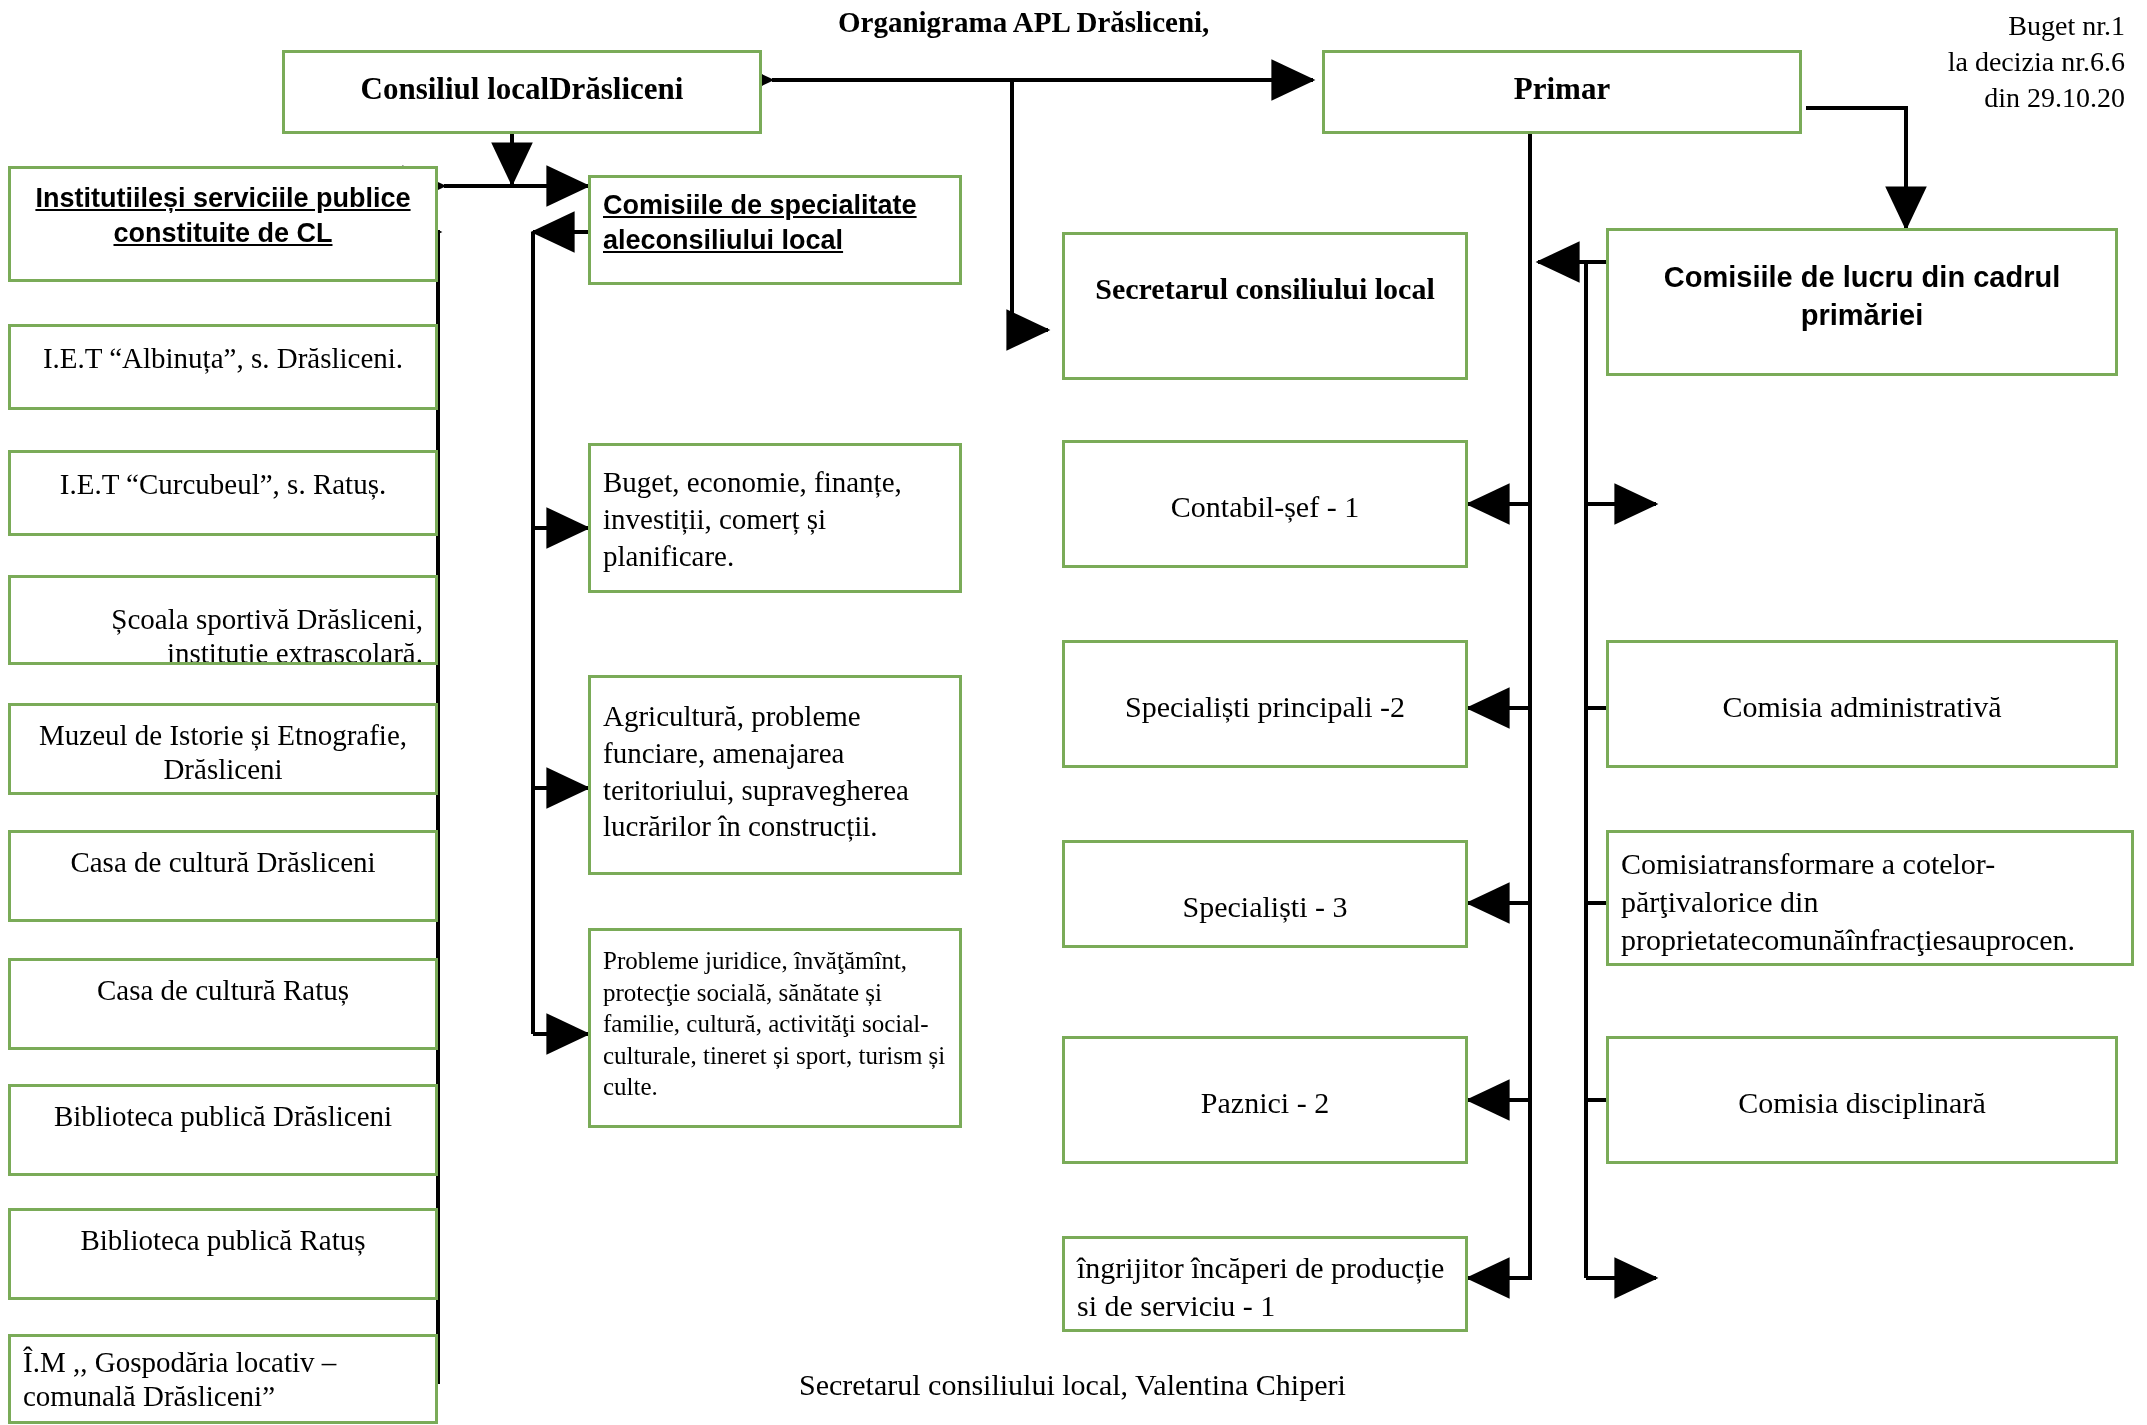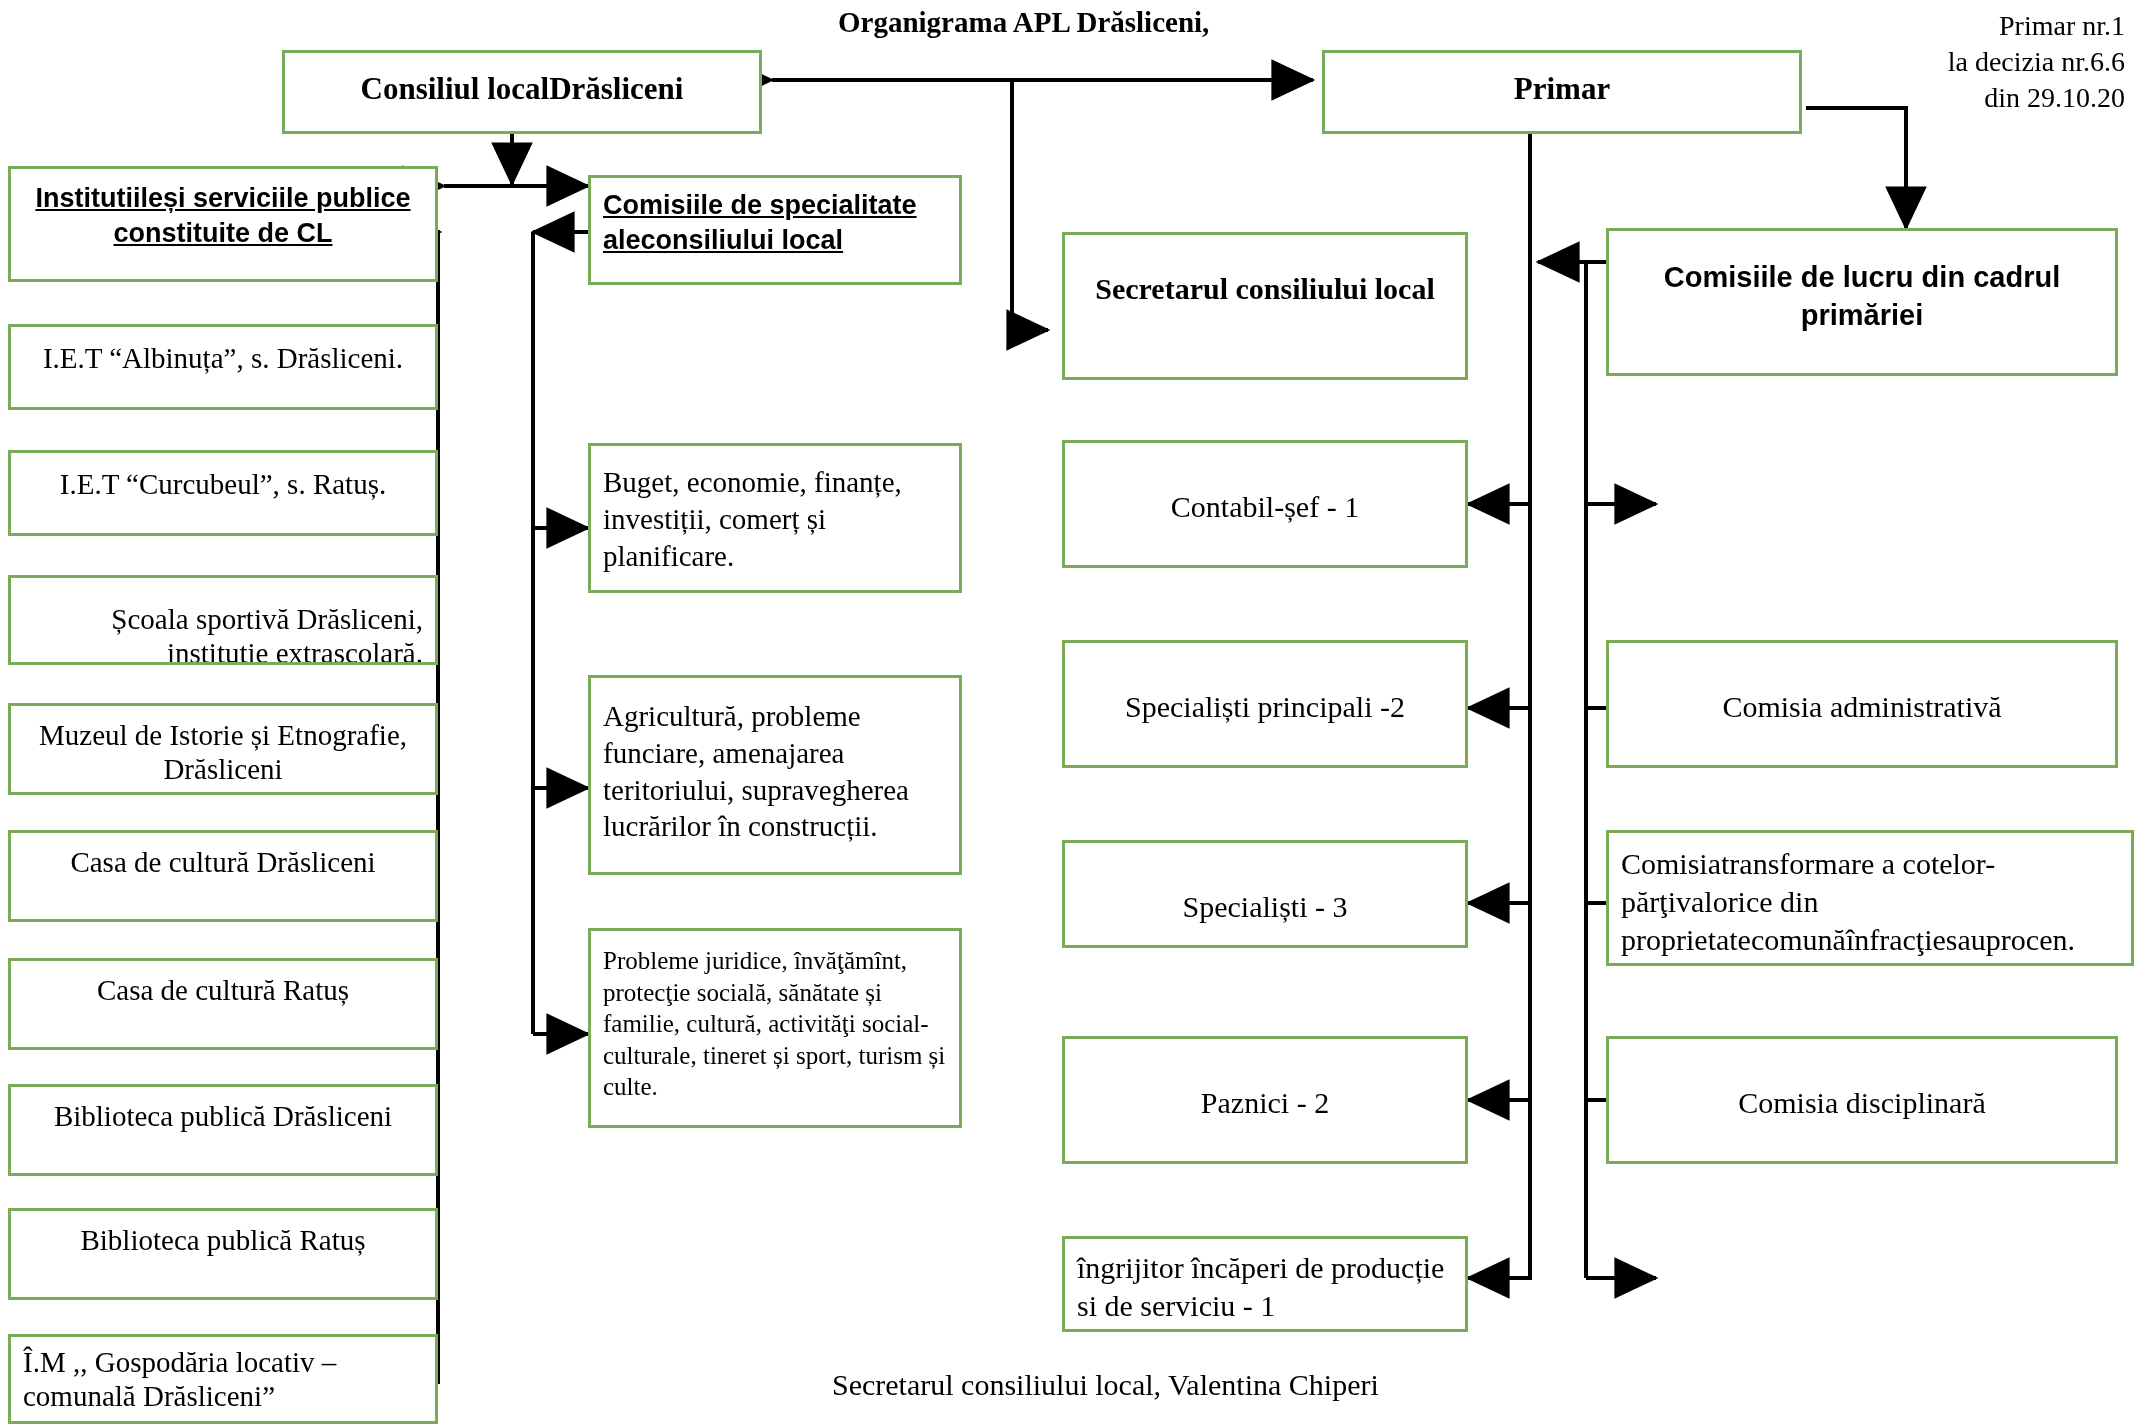--- a/index.html
+++ b/index.html
@@ -35,26 +35,26 @@
   .clip{overflow:hidden;}
 </style>
 </head>
 <body>
 
 <div class="canvas">
 
   <div class="title" style="left:838px;top:6px;">Organigrama APL Drăsliceni,</div>
 
   <div class="annex">
-    <div>Primar nr.1</div>
+    <div>Buget nr.1</div>
     <div>la decizia nr.6.6</div>
     <div>din 29.10.20</div>
   </div>
 
-  <div class="footer" style="left:832px;top:1368px;">Secretarul consiliului local, Valentina Chiperi</div>
+  <div class="footer" style="left:799px;top:1368px;">Secretarul consiliului local, Valentina Chiperi</div>
 
   <svg class="wires" viewBox="0 0 2147 1425">
     <defs>
       <marker id="ah" markerWidth="11" markerHeight="11" refX="9.4" refY="5.5" orient="auto" markerUnits="strokeWidth">
         <path d="M0,0.6 L10,5.5 L0,10.4 z" fill="#000"></path>
       </marker>
       <marker id="ahs" markerWidth="12" markerHeight="12" refX="10.4" refY="6" orient="auto" markerUnits="strokeWidth">
         <path d="M0,0.8 L11,6 L0,11.2 z" fill="#000"></path>
       </marker>
     </defs>

